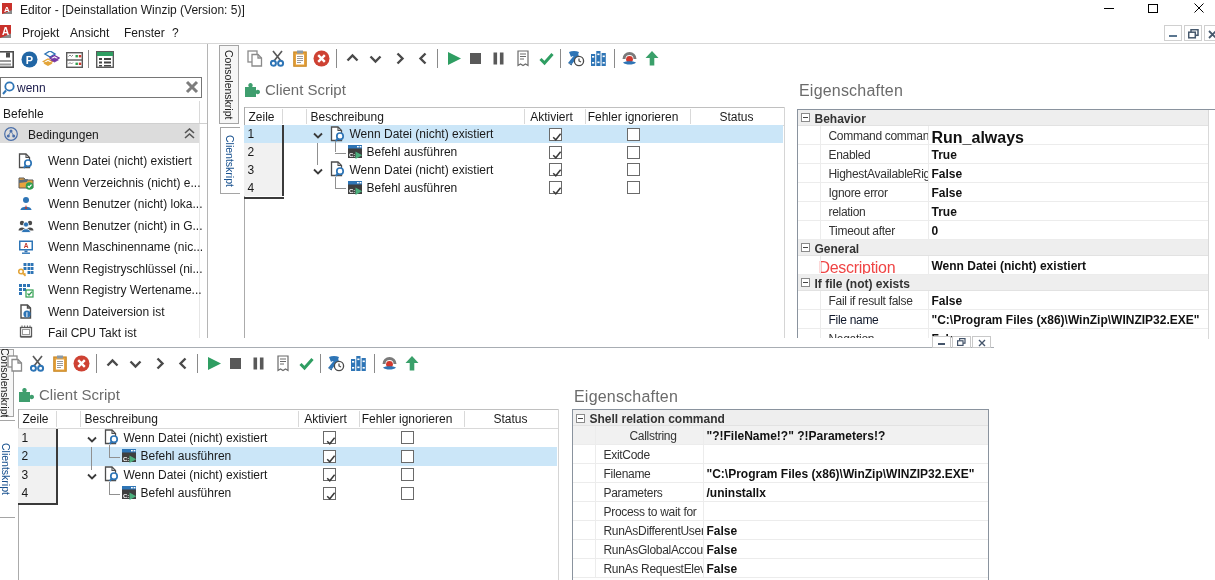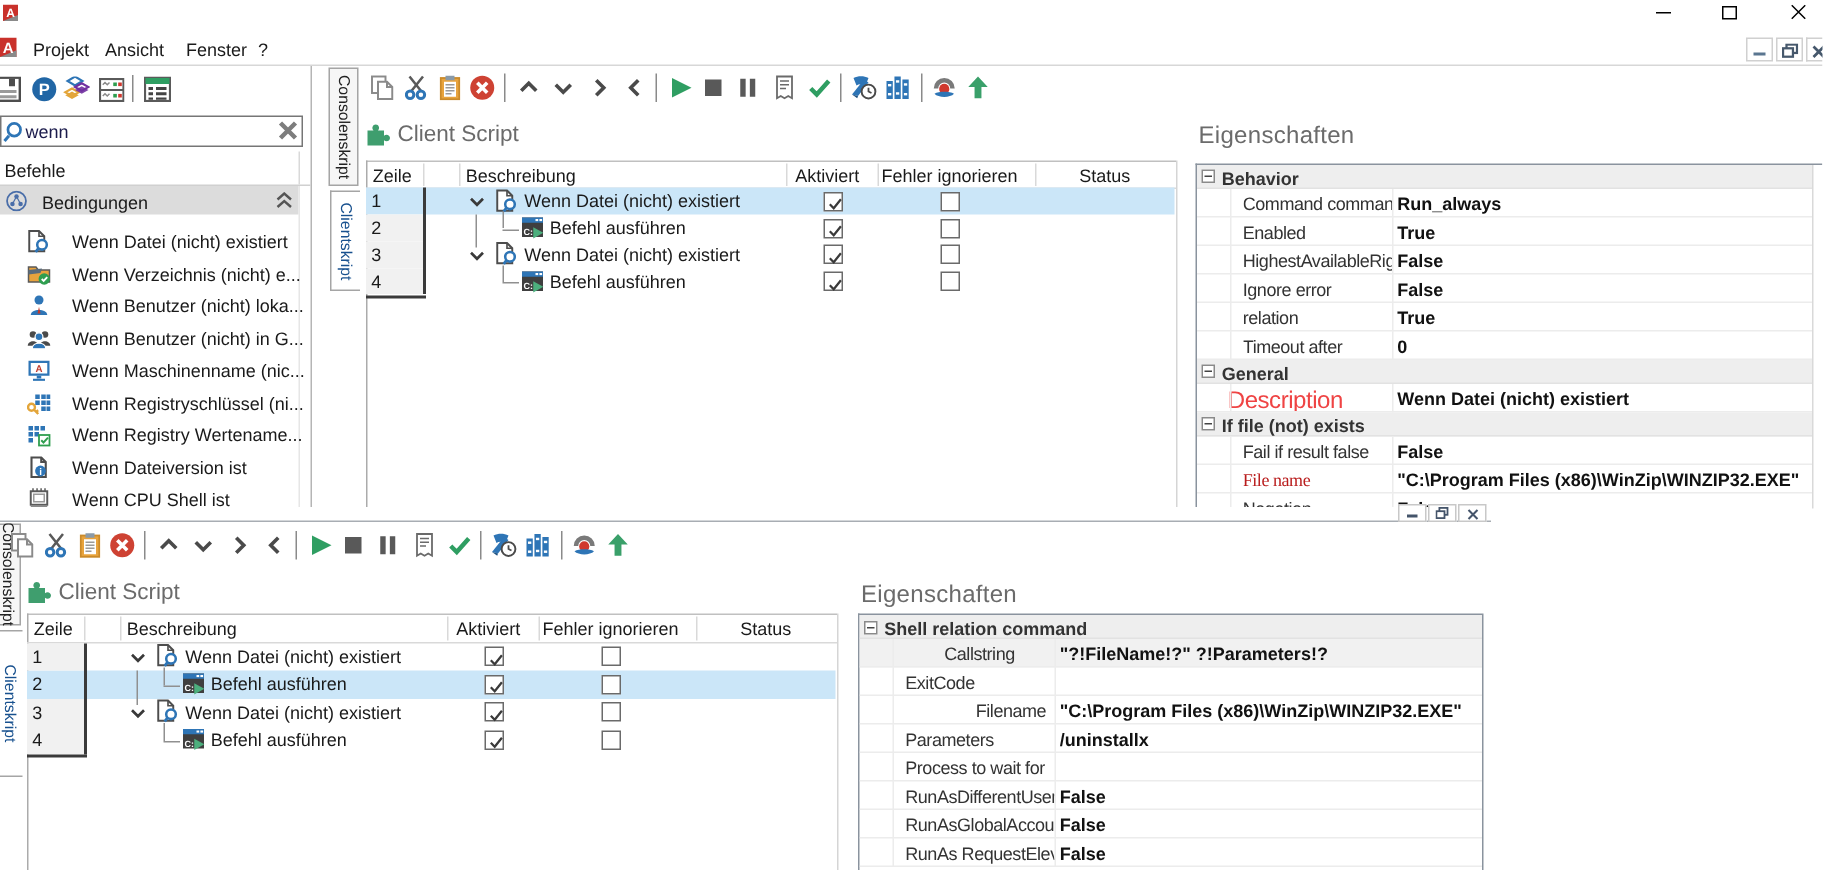--- a/index.html
+++ b/index.html
@@ -18,20 +18,21 @@
 </head>
 <body>
 <div id="stage">
 
 <div class="abs" style="left:0;top:0;width:1215px;height:18px;background:#fff;"></div>
 <svg class="abs" style="left:2px;top:3px" width="11" height="12" viewBox="0 0 11 12">
   <rect x="0" y="0" width="10" height="11" fill="#c9312b"></rect>
   <path d="M0 11 L10 11 L10 7 Z" fill="#8a8a8a"></path>
   <text x="5" y="8.5" font-size="8" font-weight="bold" fill="#fff" text-anchor="middle">A</text>
 </svg>
+<div class="abs t12" style="left:20px;top:3px;">Editor - [Deinstallation Winzip (Version: 5)]</div>
 
 <div class="abs" style="left:1104px;top:8px;width:10px;height:1px;background:#000;"></div>
 <div class="abs" style="left:1148px;top:4px;width:10px;height:9px;border:1px solid #000;"></div>
 <svg class="abs" style="left:1194px;top:3px" width="10" height="10" viewBox="0 0 10 10">
   <path d="M0.5 0.5 L9.5 9.5 M9.5 0.5 L0.5 9.5" stroke="#000" stroke-width="1"></path>
 </svg>
 
 <div class="abs" style="left:0;top:18px;width:1215px;height:26px;background:#fff;border-bottom:1px solid #d7d7d7;"></div>
 <svg class="abs" style="left:0px;top:25px" width="12" height="14" viewBox="0 0 12 14">
   <rect x="0" y="0" width="11" height="13" fill="#c9312b"></rect>
@@ -202,21 +203,21 @@
             <rect x="2.5" y="2.5" width="11" height="9" fill="#fff" stroke="#5a5a5a" stroke-width="1.3"></rect>
             <rect x="4.5" y="4.5" width="7" height="5" fill="none" stroke="#9a9a9a" stroke-width="1"></rect>
             <g stroke="#5a5a5a" stroke-width="1">
               <line x1="4" y1="0.5" x2="4" y2="2.5"></line>
               <line x1="6.7" y1="0.5" x2="6.7" y2="2.5"></line>
               <line x1="9.4" y1="0.5" x2="9.4" y2="2.5"></line>
               <line x1="12" y1="0.5" x2="12" y2="2.5"></line>
             </g>
             <rect x="2.5" y="12" width="11" height="2.5" fill="#8a8a8a"></rect>
           </svg></div>
-        <div class="abs t12" style="left: 48px; top: 282px;">Wenn CPU Shell ist</div>
+        <div class="abs t12" style="left: 48px; top: 282px;">Fail CPU Takt ist</div>
       </div>
 </div>
 
 <div class="abs" style="left:219px;top:45px;width:20px;height:79px;background:#f6f6f6;border:1px solid #a5a5a5;"></div>
 <div class="abs vtab" style="left:221px;top:45px;width:16px;height:79px;color:#222;line-height:16px;">Consolenskript</div>
 <div class="abs" style="left:220px;top:127px;width:20px;height:67px;background:#fff;border:1px solid #a5a5a5;border-right:none;"></div>
 <div class="abs vtab" style="left:222px;top:127px;width:16px;height:67px;color:#17508e;line-height:16px;">Clientskript</div>
 
 <div id="topwin" class="abs" style="left:240px;top:44px;width:975px;height:303px;background:#fff;overflow:hidden;">
   <div id="tb1" class="abs" style="left:0;top:0;width:975px;height:30px;">
@@ -407,21 +408,21 @@
           <path d="M2.2 5.2 L4.8 7.8 L9.6 1.8" fill="none" stroke="#3a3a3a" stroke-width="1.5"></path>
         </svg></div>
       <div class="abs cb" style="left: 387px; top: 137.1px;"></div>
       <div class="abs" style="left: 77.3px; top: 99.1px; width: 1px; height: 21.8px; background: rgb(144, 144, 144);"></div>
       <div class="abs" style="left: 556.5px; top: 64.5px; width: 418px; height: 230px; overflow: hidden; border-top: 1px solid rgb(138, 147, 158); border-left: 1px solid rgb(138, 147, 158);">
         <div class="abs grp" style="left: 0px; top: 0px; width: 410px; height: 16px;"></div>
         <div class="abs mbox" style="left: 3.5px; top: 3.5px;"></div>
         <div class="abs" style="left: 17px; top: 2px; font-size: 12px; font-weight: bold; color: rgb(51, 51, 51); white-space: nowrap;">Behavior</div>
         <div class="abs prow" style="left: 0px; top: 16px; width: 410px; height: 19px;"></div>
         <div class="abs" style="left: 31px; top: 19px; width: 99px; height: 15px; font-size: 12px; color: rgb(51, 51, 51); white-space: nowrap; overflow: hidden; letter-spacing: -0.3px;">Command command</div>
-        <div class="abs" style="left: 134px; top: 19px; font-size: 12px; font-weight: bold; color: rgb(17, 17, 17); white-space: nowrap;">Run_always</div>
+        <div class="abs" style="left: 134px; top: 19px; font-size: 16px; font-weight: bold; color: rgb(17, 17, 17); white-space: nowrap;">Run_always</div>
         <div class="abs" style="left: 22px; top: 16px; width: 1px; height: 19px; background: rgb(236, 236, 236);"></div>
         <div class="abs" style="left: 130px; top: 16px; width: 1px; height: 19px; background: rgb(236, 236, 236);"></div>
         <div class="abs prow" style="left: 0px; top: 35px; width: 410px; height: 19px;"></div>
         <div class="abs" style="left: 31px; top: 38px; width: 99px; height: 15px; font-size: 12px; color: rgb(51, 51, 51); white-space: nowrap; overflow: hidden; letter-spacing: -0.3px;">Enabled</div>
         <div class="abs" style="left: 134px; top: 38px; font-size: 12px; font-weight: bold; color: rgb(17, 17, 17); white-space: nowrap;">True</div>
         <div class="abs" style="left: 22px; top: 35px; width: 1px; height: 19px; background: rgb(236, 236, 236);"></div>
         <div class="abs" style="left: 130px; top: 35px; width: 1px; height: 19px; background: rgb(236, 236, 236);"></div>
         <div class="abs prow" style="left: 0px; top: 54px; width: 410px; height: 19px;"></div>
         <div class="abs" style="left: 31px; top: 57px; width: 99px; height: 15px; font-size: 12px; color: rgb(51, 51, 51); white-space: nowrap; overflow: hidden; letter-spacing: -0.3px;">HighestAvailableRigh</div>
         <div class="abs" style="left: 134px; top: 57px; font-size: 12px; font-weight: bold; color: rgb(17, 17, 17); white-space: nowrap;">False</div>
@@ -452,21 +453,21 @@
         <div class="abs" style="left: 130px; top: 146px; width: 1px; height: 19px; background: rgb(236, 236, 236);"></div>
         <div class="abs grp" style="left: 0px; top: 165px; width: 410px; height: 16px;"></div>
         <div class="abs mbox" style="left: 3.5px; top: 168.5px;"></div>
         <div class="abs" style="left: 17px; top: 167px; font-size: 12px; font-weight: bold; color: rgb(51, 51, 51); white-space: nowrap;">If file (not) exists</div>
         <div class="abs prow" style="left: 0px; top: 181px; width: 410px; height: 19px;"></div>
         <div class="abs" style="left: 31px; top: 184px; width: 99px; height: 15px; font-size: 12px; color: rgb(51, 51, 51); white-space: nowrap; overflow: hidden; letter-spacing: -0.3px;">Fail if result false</div>
         <div class="abs" style="left: 134px; top: 184px; font-size: 12px; font-weight: bold; color: rgb(17, 17, 17); white-space: nowrap;">False</div>
         <div class="abs" style="left: 22px; top: 181px; width: 1px; height: 19px; background: rgb(236, 236, 236);"></div>
         <div class="abs" style="left: 130px; top: 181px; width: 1px; height: 19px; background: rgb(236, 236, 236);"></div>
         <div class="abs prow" style="left: 0px; top: 200px; width: 410px; height: 19px;"></div>
-        <div class="abs" style="left: 31px; top: 203px; width: 99px; height: 15px; font-size: 12px; color: #b91c1c; white-space: nowrap; overflow: hidden; letter-spacing: -0.3px; font-family: Liberation Serif, serif;">File name</div>
+        <div class="abs" style="left: 31px; top: 203px; width: 99px; height: 15px; font-size: 12px; color: #0f172a; white-space: nowrap; overflow: hidden; letter-spacing: -0.3px;">File name</div>
         <div class="abs" style="left: 134px; top: 203px; font-size: 12px; font-weight: bold; color: rgb(17, 17, 17); white-space: nowrap;">"C:\Program Files (x86)\WinZip\WINZIP32.EXE"</div>
         <div class="abs" style="left: 22px; top: 200px; width: 1px; height: 19px; background: rgb(236, 236, 236);"></div>
         <div class="abs" style="left: 130px; top: 200px; width: 1px; height: 19px; background: rgb(236, 236, 236);"></div>
         <div class="abs prow" style="left: 0px; top: 219px; width: 410px; height: 19px;"></div>
         <div class="abs" style="left: 31px; top: 222px; width: 99px; height: 15px; font-size: 12px; color: rgb(51, 51, 51); white-space: nowrap; overflow: hidden; letter-spacing: -0.3px;">Negation</div>
         <div class="abs" style="left: 134px; top: 222px; font-size: 12px; font-weight: bold; color: rgb(17, 17, 17); white-space: nowrap;">False</div>
         <div class="abs" style="left: 22px; top: 219px; width: 1px; height: 19px; background: rgb(236, 236, 236);"></div>
         <div class="abs" style="left: 130px; top: 219px; width: 1px; height: 19px; background: rgb(236, 236, 236);"></div>
         <div class="abs" style="left: 410px; top: 0px; width: 1px; height: 230px; background: rgb(217, 217, 217);"></div>
       </div>
@@ -686,21 +687,21 @@
         <div class="abs prow" style="left: 0px; top: 16px; width: 416px; height: 19px; background: rgb(241, 241, 241);"></div>
         <div class="abs" style="left: 31px; top: 19px; width: 99px; height: 15px; font-size: 12px; color: rgb(51, 51, 51); white-space: nowrap; overflow: hidden; letter-spacing: -0.3px; text-align: center;">Callstring</div>
         <div class="abs" style="left: 134px; top: 19px; font-size: 12px; font-weight: bold; color: rgb(17, 17, 17); white-space: nowrap;">"?!FileName!?" ?!Parameters!?</div>
         <div class="abs" style="left: 22px; top: 16px; width: 1px; height: 19px; background: rgb(236, 236, 236);"></div>
         <div class="abs" style="left: 130px; top: 16px; width: 1px; height: 19px; background: rgb(236, 236, 236);"></div>
         <div class="abs prow" style="left: 0px; top: 35px; width: 416px; height: 19px;"></div>
         <div class="abs" style="left: 31px; top: 38px; width: 99px; height: 15px; font-size: 12px; color: rgb(51, 51, 51); white-space: nowrap; overflow: hidden; letter-spacing: -0.3px;">ExitCode</div>
         <div class="abs" style="left: 22px; top: 35px; width: 1px; height: 19px; background: rgb(236, 236, 236);"></div>
         <div class="abs" style="left: 130px; top: 35px; width: 1px; height: 19px; background: rgb(236, 236, 236);"></div>
         <div class="abs prow" style="left: 0px; top: 54px; width: 416px; height: 19px;"></div>
-        <div class="abs" style="left: 31px; top: 57px; width: 99px; height: 15px; font-size: 12px; color: rgb(51, 51, 51); white-space: nowrap; overflow: hidden; letter-spacing: -0.3px; margin-left: 47px;">Filename</div>
+        <div class="abs" style="left: 31px; top: 57px; width: 99px; height: 15px; font-size: 12px; color: rgb(51, 51, 51); white-space: nowrap; overflow: hidden; letter-spacing: -0.3px;">Filename</div>
         <div class="abs" style="left: 134px; top: 57px; font-size: 12px; font-weight: bold; color: rgb(17, 17, 17); white-space: nowrap;">"C:\Program Files (x86)\WinZip\WINZIP32.EXE"</div>
         <div class="abs" style="left: 22px; top: 54px; width: 1px; height: 19px; background: rgb(236, 236, 236);"></div>
         <div class="abs" style="left: 130px; top: 54px; width: 1px; height: 19px; background: rgb(236, 236, 236);"></div>
         <div class="abs prow" style="left: 0px; top: 73px; width: 416px; height: 19px;"></div>
         <div class="abs" style="left: 31px; top: 76px; width: 99px; height: 15px; font-size: 12px; color: rgb(51, 51, 51); white-space: nowrap; overflow: hidden; letter-spacing: -0.3px;">Parameters</div>
         <div class="abs" style="left: 134px; top: 76px; font-size: 12px; font-weight: bold; color: rgb(17, 17, 17); white-space: nowrap;">/uninstallx</div>
         <div class="abs" style="left: 22px; top: 73px; width: 1px; height: 19px; background: rgb(236, 236, 236);"></div>
         <div class="abs" style="left: 130px; top: 73px; width: 1px; height: 19px; background: rgb(236, 236, 236);"></div>
         <div class="abs prow" style="left: 0px; top: 92px; width: 416px; height: 19px;"></div>
         <div class="abs" style="left: 31px; top: 95px; width: 99px; height: 15px; font-size: 12px; color: rgb(51, 51, 51); white-space: nowrap; overflow: hidden; letter-spacing: -0.3px;">Process to wait for</div>

